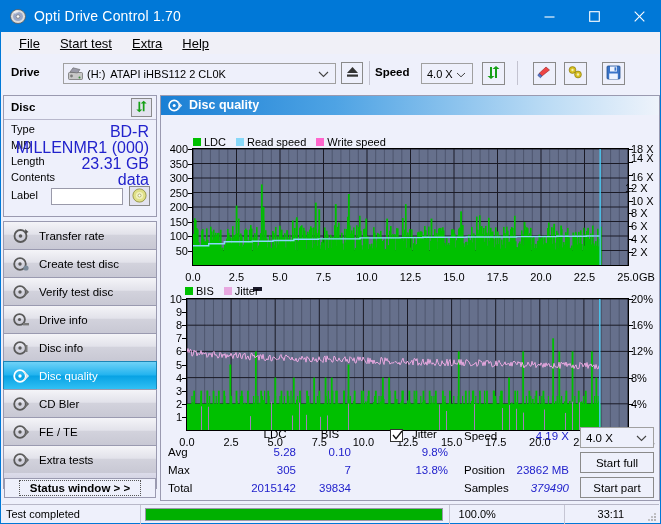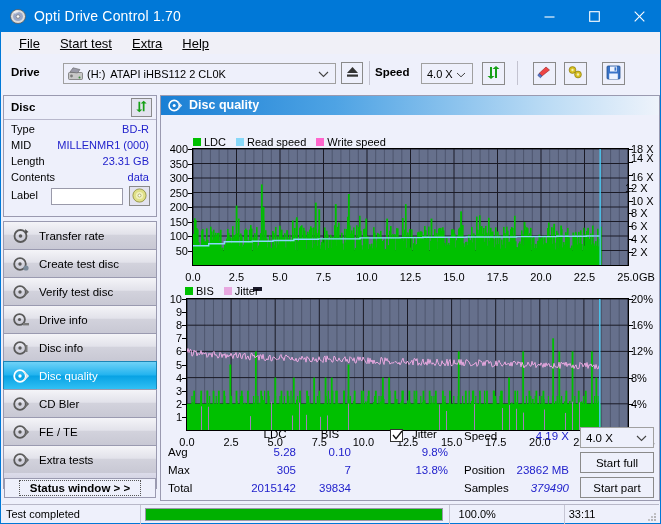--- a/index.html
+++ b/index.html
@@ -42,21 +42,21 @@
   .tool-btn{position:absolute;top:8px;width:23px;height:23px;background:#eef0fb;border:1px solid #8a8a8a;box-sizing:border-box;display:flex;align-items:center;justify-content:center;}
 
   
   .leftpanel{position:absolute;left:2px;top:94px;width:154px;height:406px;}
   .disc-box{position:absolute;left:0;top:0;width:154px;height:122px;background:#eef0fb;border:1px solid #9a9ab0;box-sizing:border-box;}
   .disc-hdr{position:relative;height:23px;border-bottom:1px solid #b8b8cc;}
   .disc-hdr .t{position:absolute;left:7px;top:5px;font-weight:bold;font-size:11.5px;}
   .disc-hdr .ico{position:absolute;right:4px;top:2px;width:21px;height:19px;background:#e3e3ef;border:1px solid #8a8a8a;box-sizing:border-box;display:flex;align-items:center;justify-content:center;}
   .disc-row{position:absolute;left:0;width:152px;height:16px;}
   .disc-row .k{position:absolute;left:7px;top:0;font-size:11px;color:#000;}
-  .disc-row .v{position:absolute;right:7px;top:0;font-size:11px;color:#2222cc;}
+  .disc-row .v{position:absolute;right:7px;top:0;font-size:16px;color:#2222cc;}
   .label-input{position:absolute;left:47px;top:92px;width:72px;height:17px;background:#fff;border:1px solid #9a9aaa;box-sizing:border-box;}
   .label-ico{position:absolute;left:125px;top:90px;width:21px;height:20px;background:#e3e3ef;border:1px solid #8a8a8a;box-sizing:border-box;display:flex;align-items:center;justify-content:center;}
 
   .navlist{position:absolute;left:0;top:126px;width:154px;}
   .navbtn{position:relative;width:154px;height:28px;box-sizing:border-box;border:1px solid #9a9ab0;border-bottom:none;
           background:linear-gradient(to bottom,#f4f4f8 0%,#e2e2ea 45%,#d2d2dc 50%,#c8c8d4 100%);display:flex;align-items:center;}
   .navbtn:last-of-type{border-bottom:1px solid #9a9ab0;}
   .navbtn.sel{background:linear-gradient(to bottom,#6fd2f7 0%,#22b3ef 48%,#07a2e4 52%,#31c0f4 100%);border-color:#1b84b5;}
   .navbtn .nico{width:17px;height:16px;margin-left:9px;margin-right:9px;flex:0 0 auto;}
   .navbtn .ntxt{font-size:11.5px;color:#000;}
@@ -1765,21 +1765,21 @@
     <div class="sb-seg" style="width:306px;padding-left:4px;">
       <div class="progress">
         <div class="bar" id="progress-fill" style="width: 100%;"></div>
       </div>
     </div>
     <div class="sb-divider"></div>
     <div class="sb-seg" style="width:110px;padding-left:5px;">
       <span class="sb-text">100.0%</span>
     </div>
     <div class="sb-divider"></div>
-    <div class="sb-seg" style="width:95px;justify-content:flex-start;">
+    <div class="sb-seg" style="width:95px;justify-content:center;">
       <span class="sb-text" style="padding-right:6px">33:11</span>
     </div>
     <span class="grip">
       <svg width="11" height="11" viewBox="0 0 11 11">
         <circle cx="9" cy="9" r="0.9" fill="#999"></circle>
           <circle cx="6" cy="9" r="0.9" fill="#999"></circle>
           <circle cx="9" cy="6" r="0.9" fill="#999"></circle>
         <circle cx="3" cy="9" r="0.9" fill="#aaa"></circle>
           <circle cx="6" cy="6" r="0.9" fill="#aaa"></circle>
           <circle cx="9" cy="3" r="0.9" fill="#aaa"></circle>

